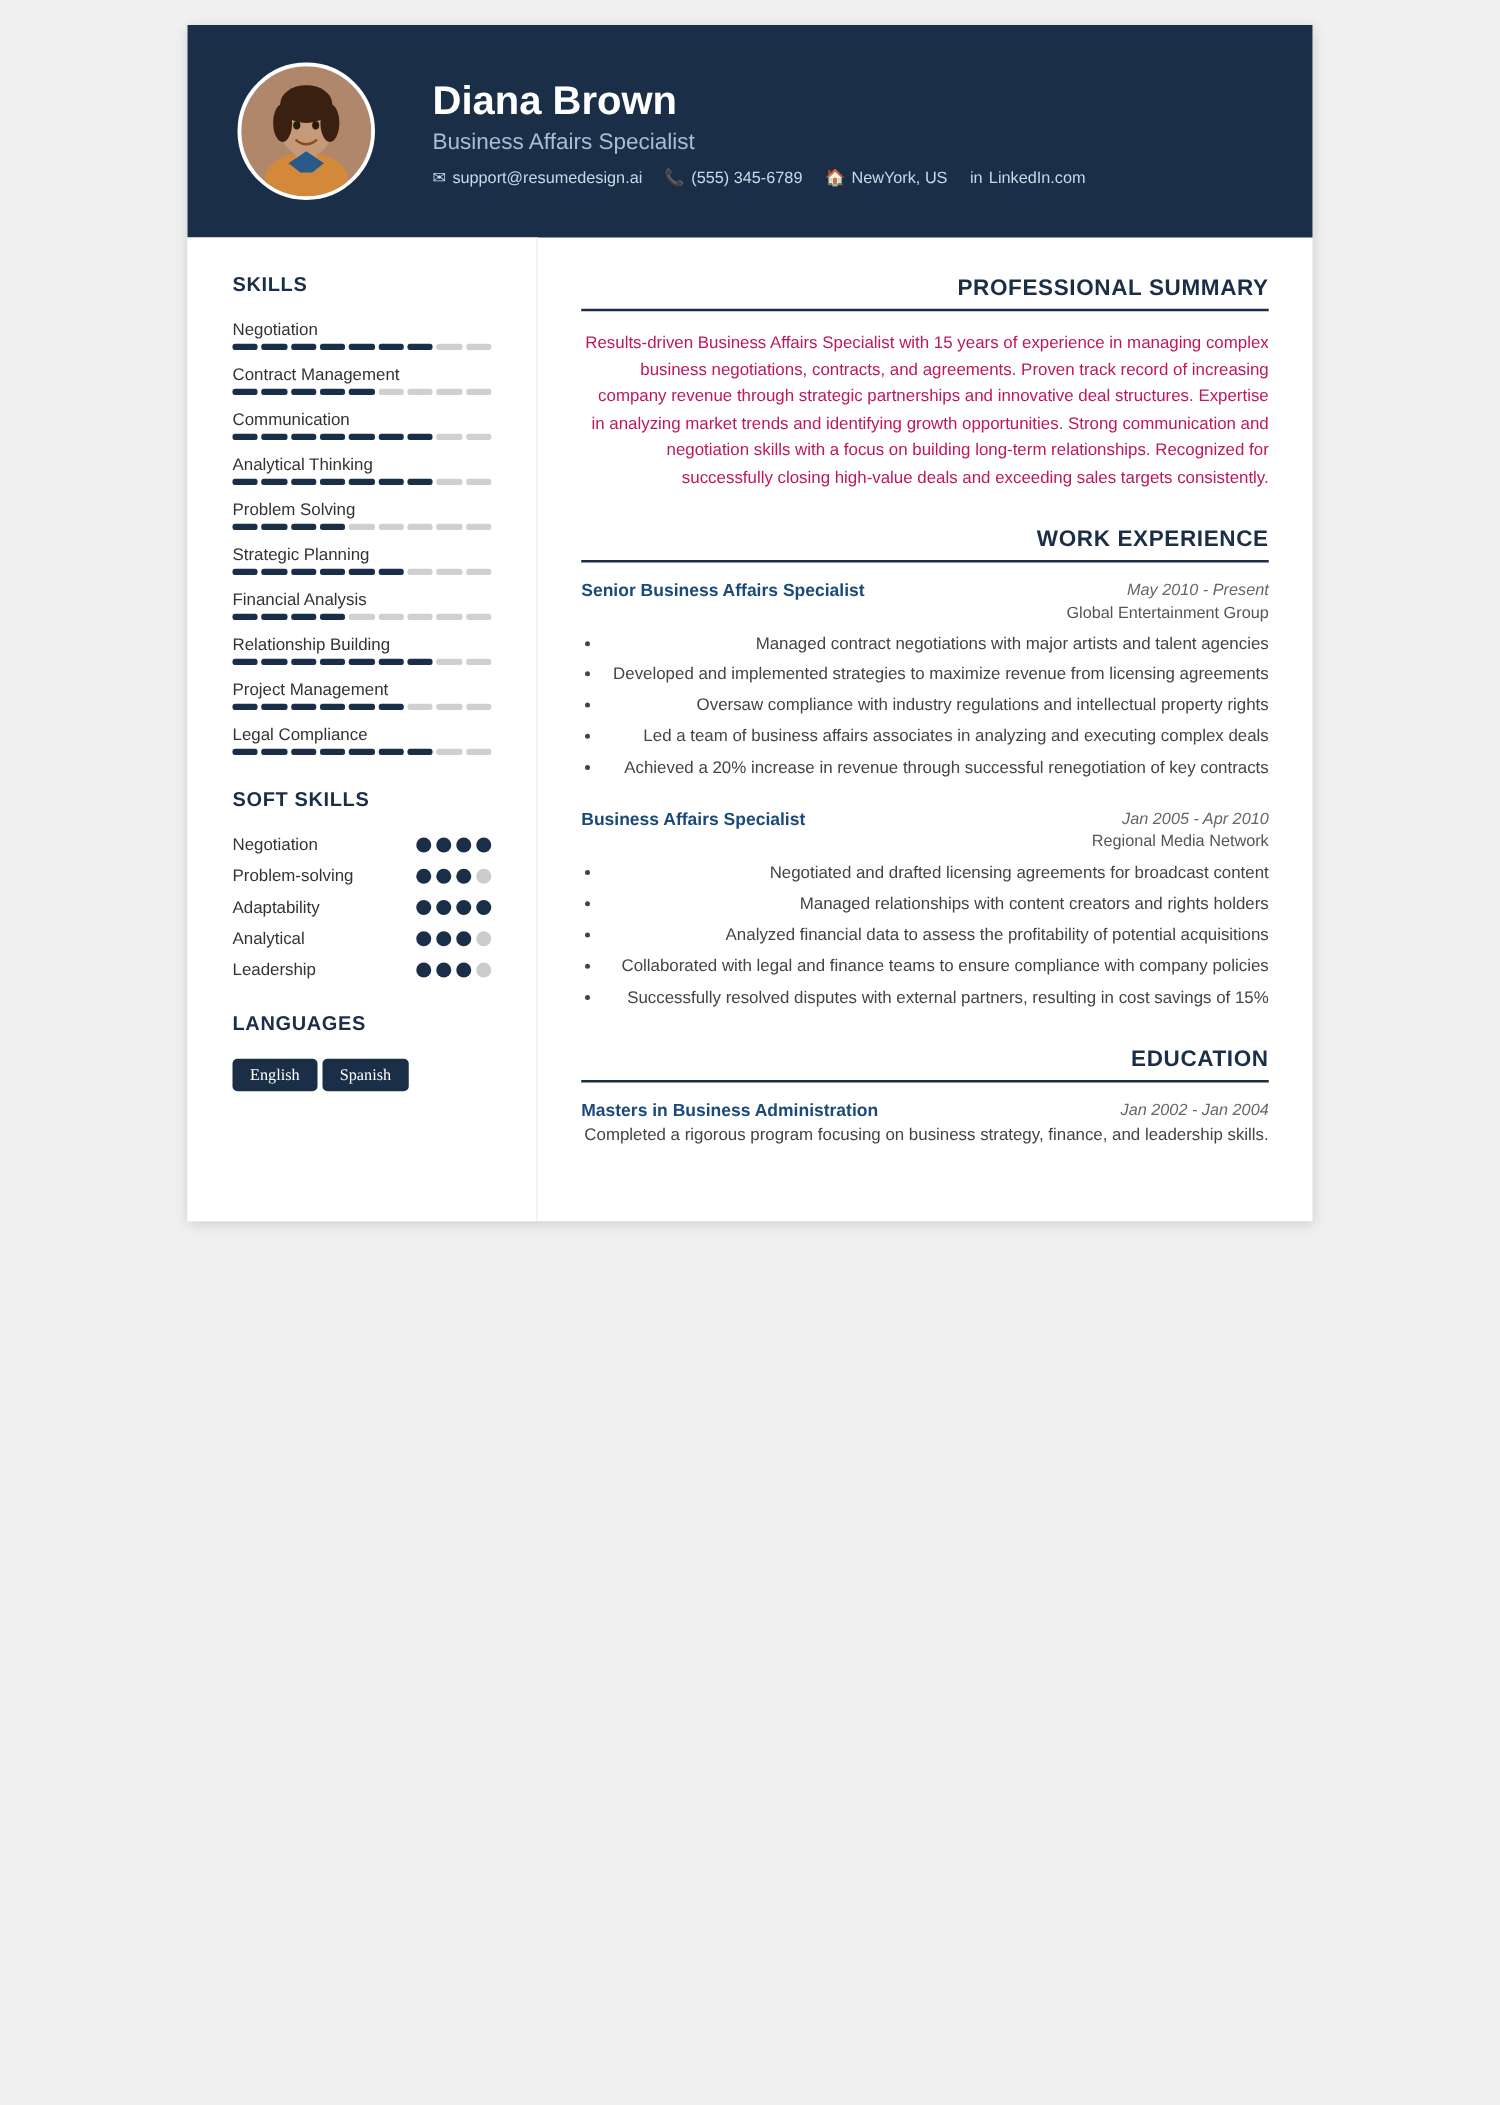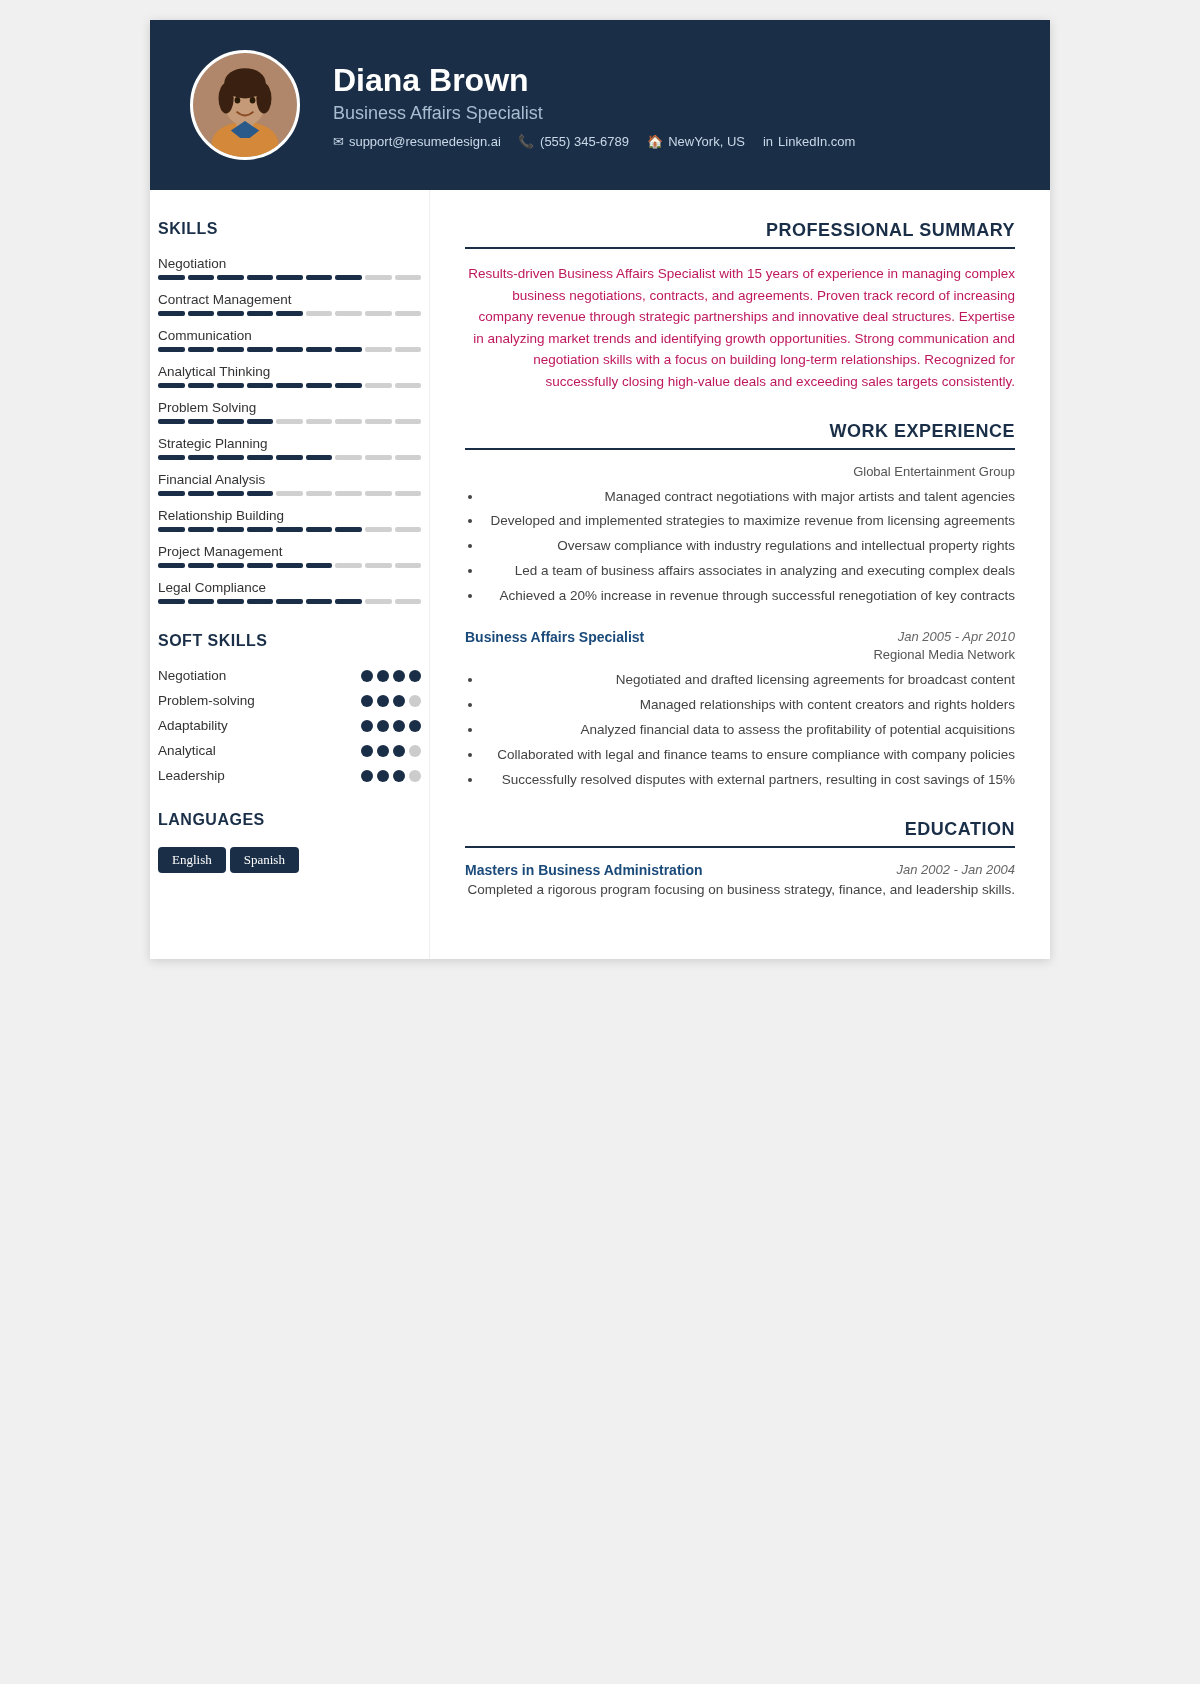--- a/index.html
+++ b/index.html
@@ -15,21 +15,21 @@
       background: #fff;
       box-shadow: 0 2px 10px rgba(0,0,0,0.15);
     }
     
     .header {
       background: #1a2f47;
       color: #fff;
       padding: 30px 40px;
       display: flex;
       align-items: center;
-      gap: 33px;
+      gap: 46px;
     }
     .avatar {
       width: 110px;
       height: 110px;
       border-radius: 50%;
       overflow: hidden;
       border: 3px solid #fff;
       flex-shrink: 0;
       background: #ccc;
       display: flex;
@@ -66,21 +66,21 @@
       font-size: 13px;
     }
     
     .body {
       display: flex;
     }
     
     .sidebar {
       width: 280px;
       flex-shrink: 0;
-      padding: 30px 8px;
+      padding: 30px 36px;
       background: #fff;
       border-right: 1px solid #eee;
     }
     .section-title {
       font-size: 16px;
       font-weight: bold;
       text-transform: uppercase;
       color: #1a2f47;
       margin-bottom: 18px;
       letter-spacing: 0.5px;
@@ -507,20 +507,24 @@
 
       <div class="main-section">
         <div class="main-section-title">PROFESSIONAL SUMMARY</div>
         <p class="summary-text">Results-driven Business Affairs Specialist with 15 years of experience in managing complex business negotiations, contracts, and agreements. Proven track record of increasing company revenue through strategic partnerships and innovative deal structures. Expertise in analyzing market trends and identifying growth opportunities. Strong communication and negotiation skills with a focus on building long-term relationships. Recognized for successfully closing high-value deals and exceeding sales targets consistently.</p>
       </div>
 
       <div class="main-section">
         <div class="main-section-title">WORK EXPERIENCE</div>
         <div id="jobs-list">
             <div class="job">
+              <div class="job-header">
+                <span class="job-title">Senior Business Affairs Specialist</span>
+                <span class="job-date">May 2010 - Present</span>
+              </div>
               <div class="job-company">Global Entertainment Group</div>
               <ul class="job-bullets">
                 <li>Managed contract negotiations with major artists and talent agencies</li>
                 <li>Developed and implemented strategies to maximize revenue from licensing agreements</li>
                 <li>Oversaw compliance with industry regulations and intellectual property rights</li>
                 <li>Led a team of business affairs associates in analyzing and executing complex deals</li>
                 <li>Achieved a 20% increase in revenue through successful renegotiation of key contracts</li>
               </ul>
             </div>
             <div class="job">

